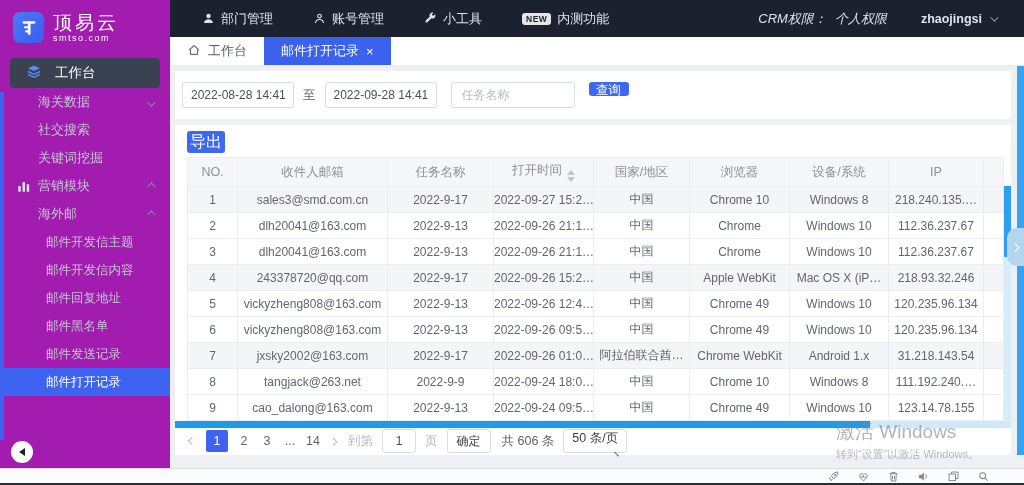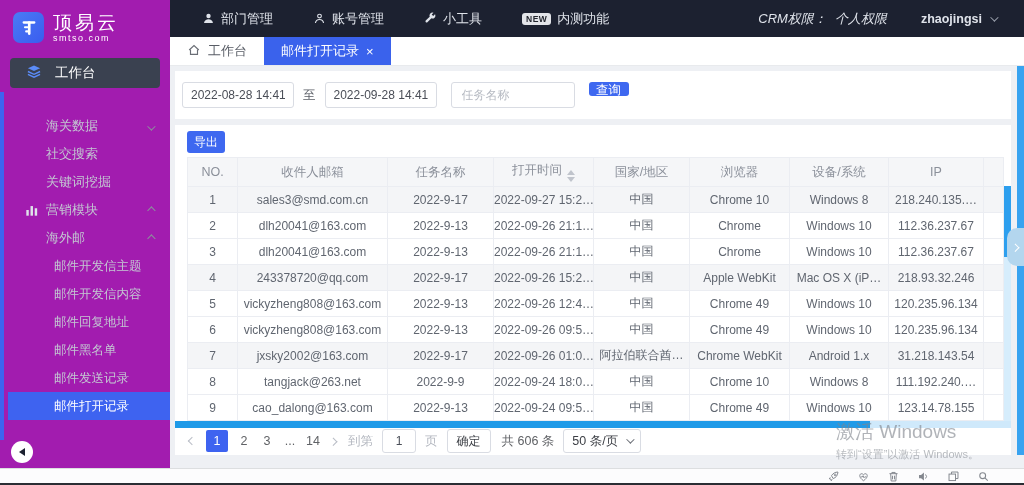--- a/index.html
+++ b/index.html
@@ -21,21 +21,21 @@
   .chev.right { transform:rotate(-45deg) translateX(-1px); }
   .chev.light { color:#9aa0ac; }
 
   
   .sidebar { position:absolute; left:0; top:0; width:170px; height:468px; background:#a21caf; z-index:6; }
   .logo-row { display:flex; align-items:center; gap:9px; padding:12px 0 0 13px; }
   .logo-box { width:31px; height:31px; border-radius:7px; background:linear-gradient(135deg,#4a7bf5,#3a5cef); display:flex; align-items:center; justify-content:center; }
   .brand-name { font-size:19px; color:#fff; letter-spacing:3px; line-height:20px; }
   .brand-domain { font-size:9px; color:#fff; letter-spacing:1.5px; }
   .workbench { position:absolute; top:58px; left:10px; right:10px; height:30px; background:#3a4150; border-radius:4px; display:flex; align-items:center; gap:13px; padding-left:16px; color:#fff; font-size:13.5px; cursor:pointer; }
-  .side-menu { position:absolute; top:112px; left:0; right:0;margin-left:8px; }
+  .side-menu { position:absolute; top:88px; left:0; right:0; }
   .m-item { height:28px; display:flex; align-items:center; padding-left:38px; position:relative; color:#c3c8d2; font-size:13px; cursor:pointer; }
   .m-item .m-icon { position:absolute; left:17px; top:7px; }
   .m-item .chevpos { position:absolute; right:17px; color:#8b909c; }
   .sub-item { height:28px; display:flex; align-items:center; padding-left:46px; color:#c3c8d2; font-size:12.5px; cursor:pointer; }
   .sub-item.active { background:#3e63f0; color:#fff; }
   .left-scrollbar { position:absolute; left:0; top:92px; width:4px; height:348px; background:#3e63f0; }
   .collapse-btn { position:absolute; left:11px; top:441px; width:22px; height:22px; border-radius:50%; background:#fff; display:flex; align-items:center; justify-content:center; cursor:pointer; }
   .tri-left { width:0; height:0; border-top:4px solid transparent; border-bottom:4px solid transparent; border-right:6px solid #1c2130; }
 
   
@@ -50,21 +50,21 @@
   .filter-card { top:5px; height:48px; display:flex; align-items:flex-start; padding:11px 0 0 7px; }
   .inp { height:26px; border:1px solid #d9dce3; border-radius:3px; font-size:12px; color:#4a4e57; padding:0 10px; background:#fff; font-family:inherit; }
   .inp.date { width:112px; padding:0 8px; }
   .to-label { font-size:12.5px; color:#5a5e66; margin:0 9px; line-height:26px; }
   .inp.task { width:124px; margin-left:14px; }
   .inp.task::placeholder { color:#b6bac2; }
   .btn-primary { background:#3e68f0; color:#fff; border:none; border-radius:3px; font-size:12.5px; font-family:inherit; cursor:pointer; }
   .search-btn { width:40px; height:14px; margin-left:14px; }
 
   .table-card { top:59px; height:330px; }
-  .export-btn { position:absolute; left:12px; top:6px; width:38px; height:22px; font-size:12px; }
+  .export-btn { position:absolute; left:12px; top:6px; width:38px; height:22px; font-size:16px; }
   .tbl-wrap { position:absolute; left:12px; top:32px; }
   table { border-collapse:collapse; table-layout:fixed; width:816px; }
   th, td { border:1px solid #ebedf2; text-align:center; overflow:hidden; white-space:nowrap; }
   th { height:29px; background:#f5f6f8; color:#8b909a; font-weight:normal; font-size:12.5px; }
   td { height:26px; color:#606670; font-size:12px; }
   tbody tr:nth-child(3n+1) td { background:#f4f5f7; }
   .sort { display:inline-flex; flex-direction:column; gap:2px; margin-left:5px; vertical-align:-1px; }
   .sort i { display:block; width:0; height:0; border-left:4px solid transparent; border-right:4px solid transparent; }
   .sort .asc { border-bottom:5px solid #c0c4cc; }
   .sort .desc { border-top:5px solid #c0c4cc; }
@@ -75,21 +75,21 @@
   .vscroll .thumb { position:absolute; top:0; left:0; width:7px; height:71px; background:#2d9fee; }
 
   .pagination { position:absolute; left:12px; top:304px; right:12px; height:24px; display:flex; align-items:center; gap:9px; font-size:12.5px; color:#606266; }
   .pg-arrow { color:#b9bdc6; display:flex; align-items:center; cursor:pointer; padding:0 2px; }
   .pg-num { min-width:14px; text-align:center; cursor:pointer; }
   .pg-num.active { width:22px; height:22px; line-height:22px; background:#3e63f0; color:#fff; border-radius:2px; }
   .pg-dim { color:#b4b8c0; }
   .goto-input { width:34px; height:24px; text-align:center; padding:0; }
   .confirm-btn { height:24px; padding:0 9px; border:1px solid #d9dce3; border-radius:3px; background:#fff; color:#3c3f45; font-size:12px; font-family:inherit; cursor:pointer; }
   .total { margin-left:2px; }
-  .size-select { height:24px; border:1px solid #d9dce3; border-radius:3px; display:flex; align-items:center; gap:8px; padding:0 8px; color:#3c3f45; cursor:pointer; }
+  .size-select { height:24px; border:1px solid #d9dce3; border-radius:3px; display:flex; align-items:flex-end; gap:8px; padding:0 8px; color:#3c3f45; cursor:pointer;flex-direction:column; }
 
   
   .watermark { position:absolute; left:836px; top:419px; z-index:5; pointer-events:none; }
   .wm1 { font-size:19px; color:rgba(128,133,140,.62); }
   .wm2 { font-size:11px; color:rgba(128,133,140,.55); margin-top:2px; }
   .page-scrollbar { position:absolute; right:0; top:66px; width:7px; height:389px; background:#38a3f0; z-index:4; }
   .panel-toggle { position:absolute; right:0; top:228px; width:17px; height:38px; background:#b3d6ee; border-radius:10px 0 0 10px; z-index:5; display:flex; align-items:center; justify-content:center; color:#fff; cursor:pointer; }
 
   
   .statusbar { position:absolute; left:0; bottom:2px; width:1024px; height:15px; background:#fcfcfd; border-top:1px solid #dcdee0; display:flex; align-items:center; justify-content:flex-end; gap:17px; padding-right:34px; z-index:9; color:#83878e; }

